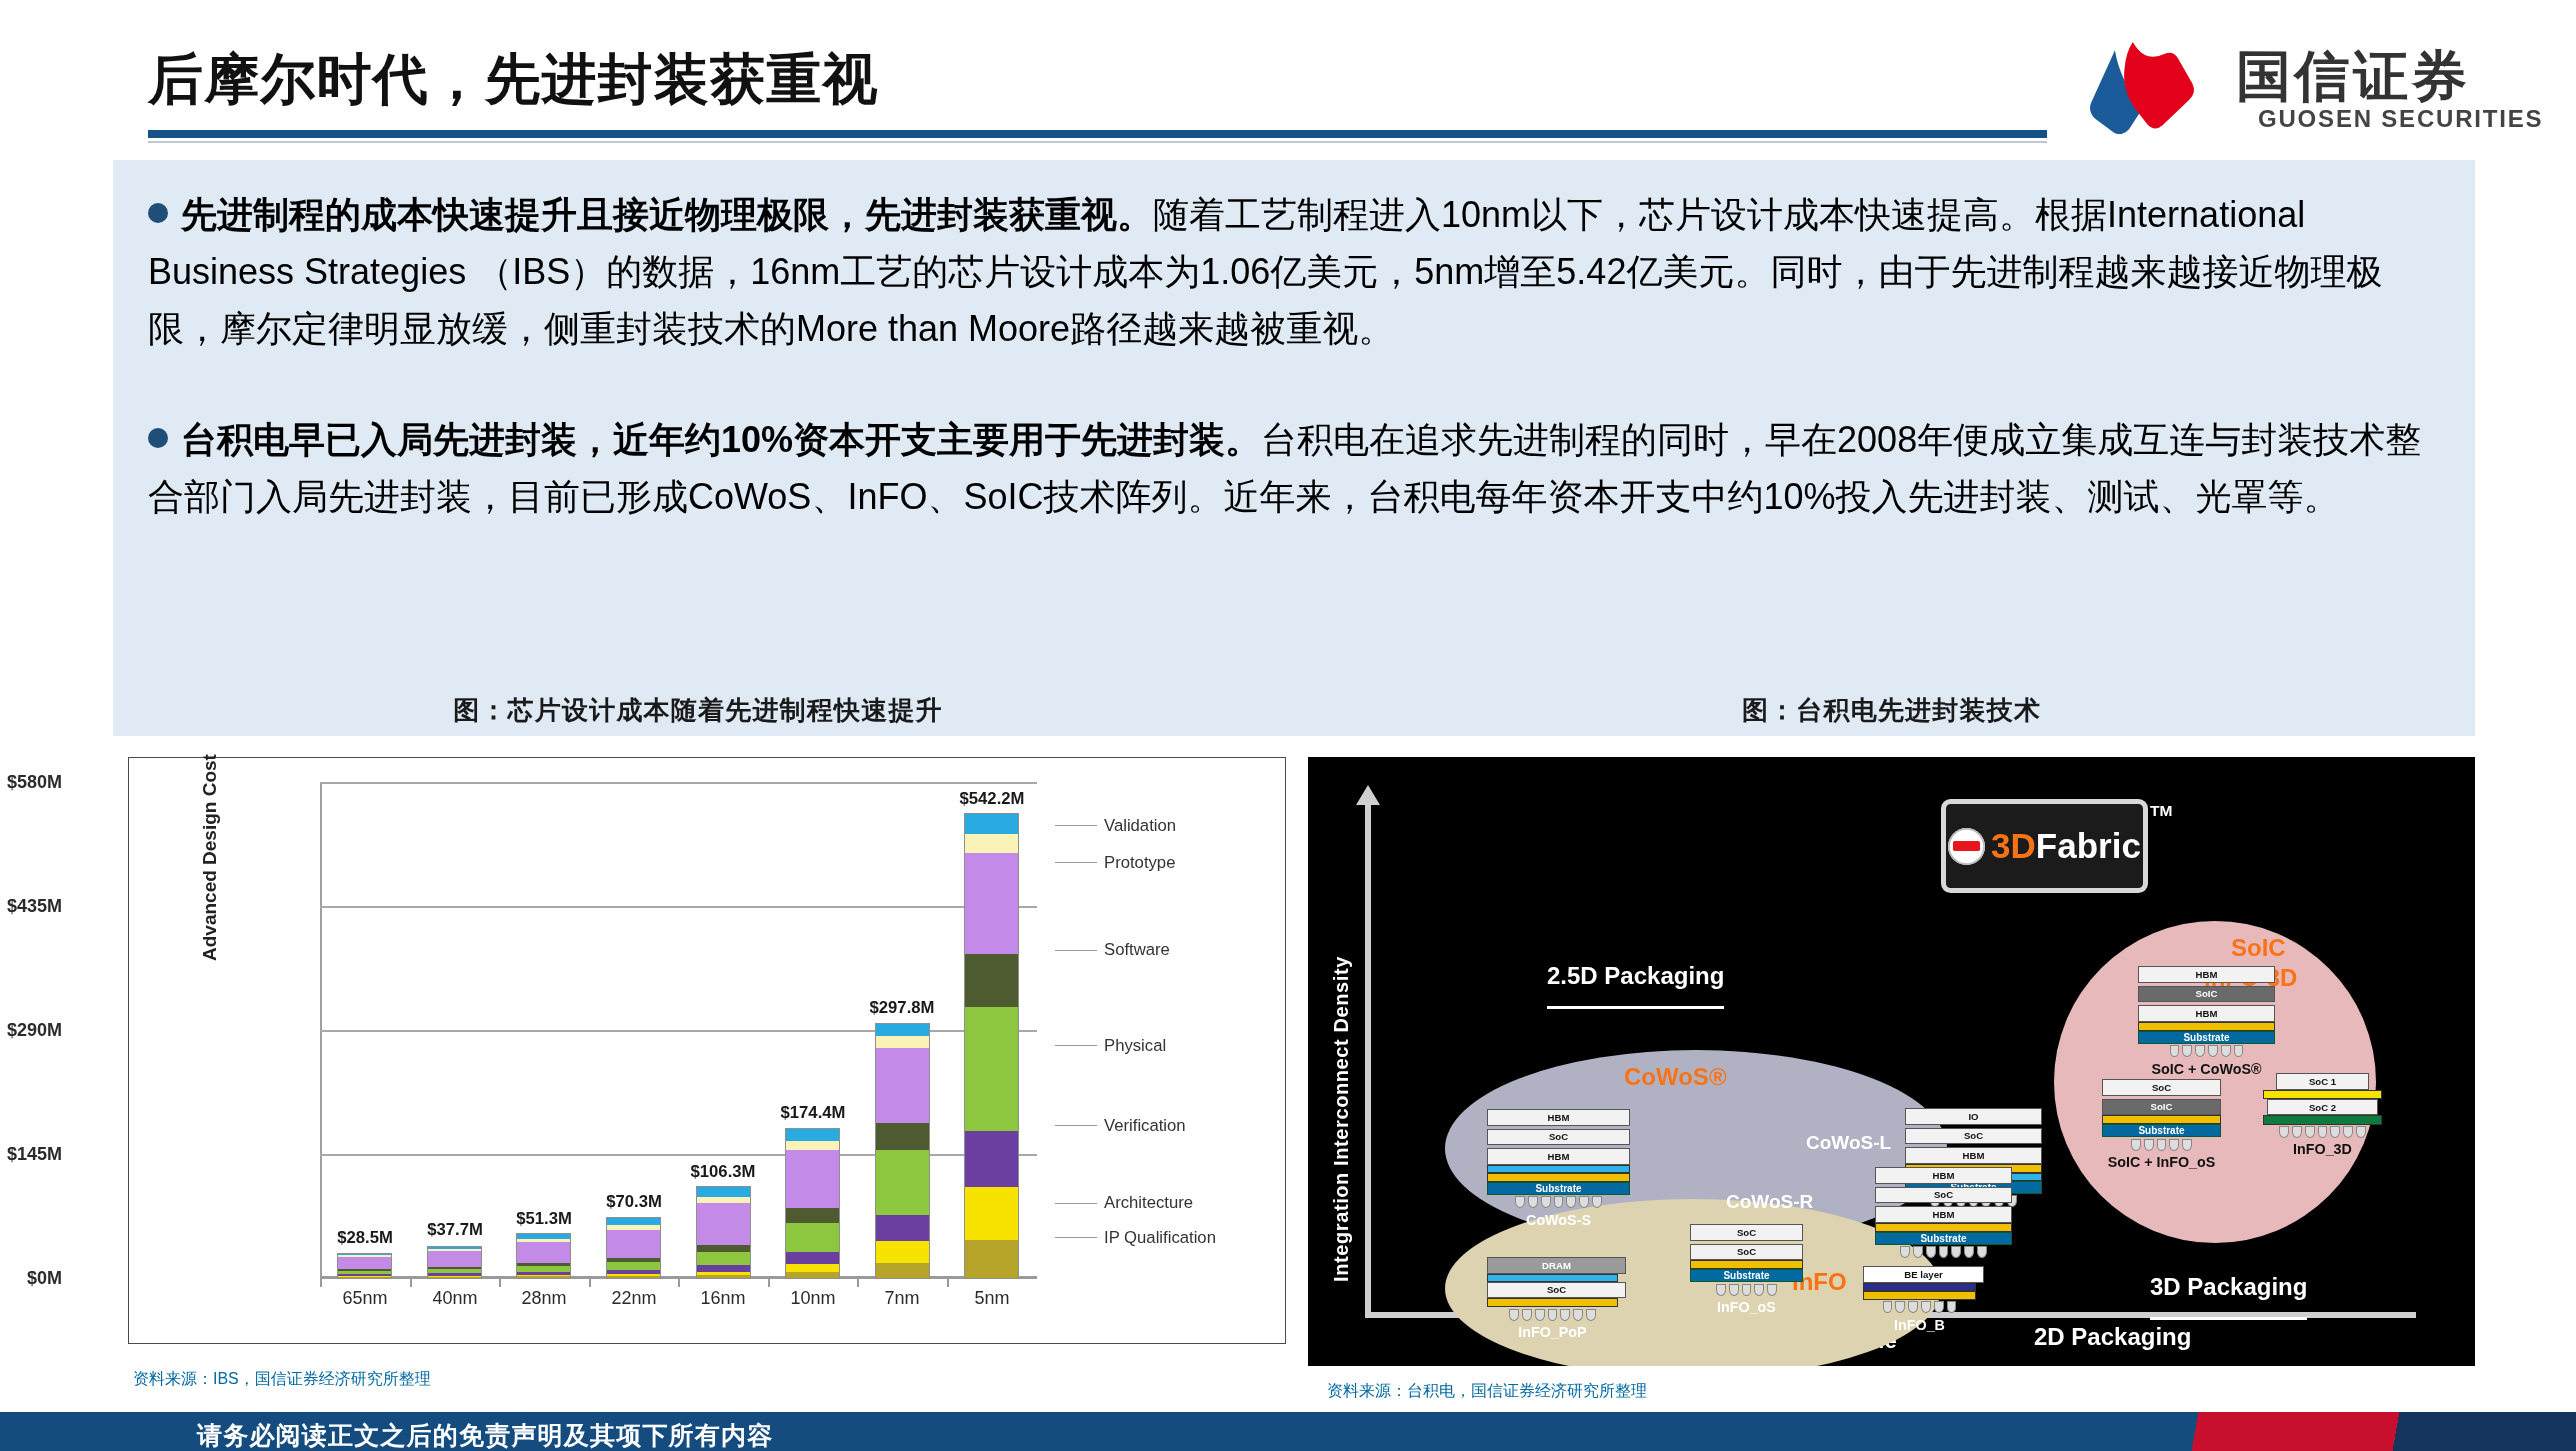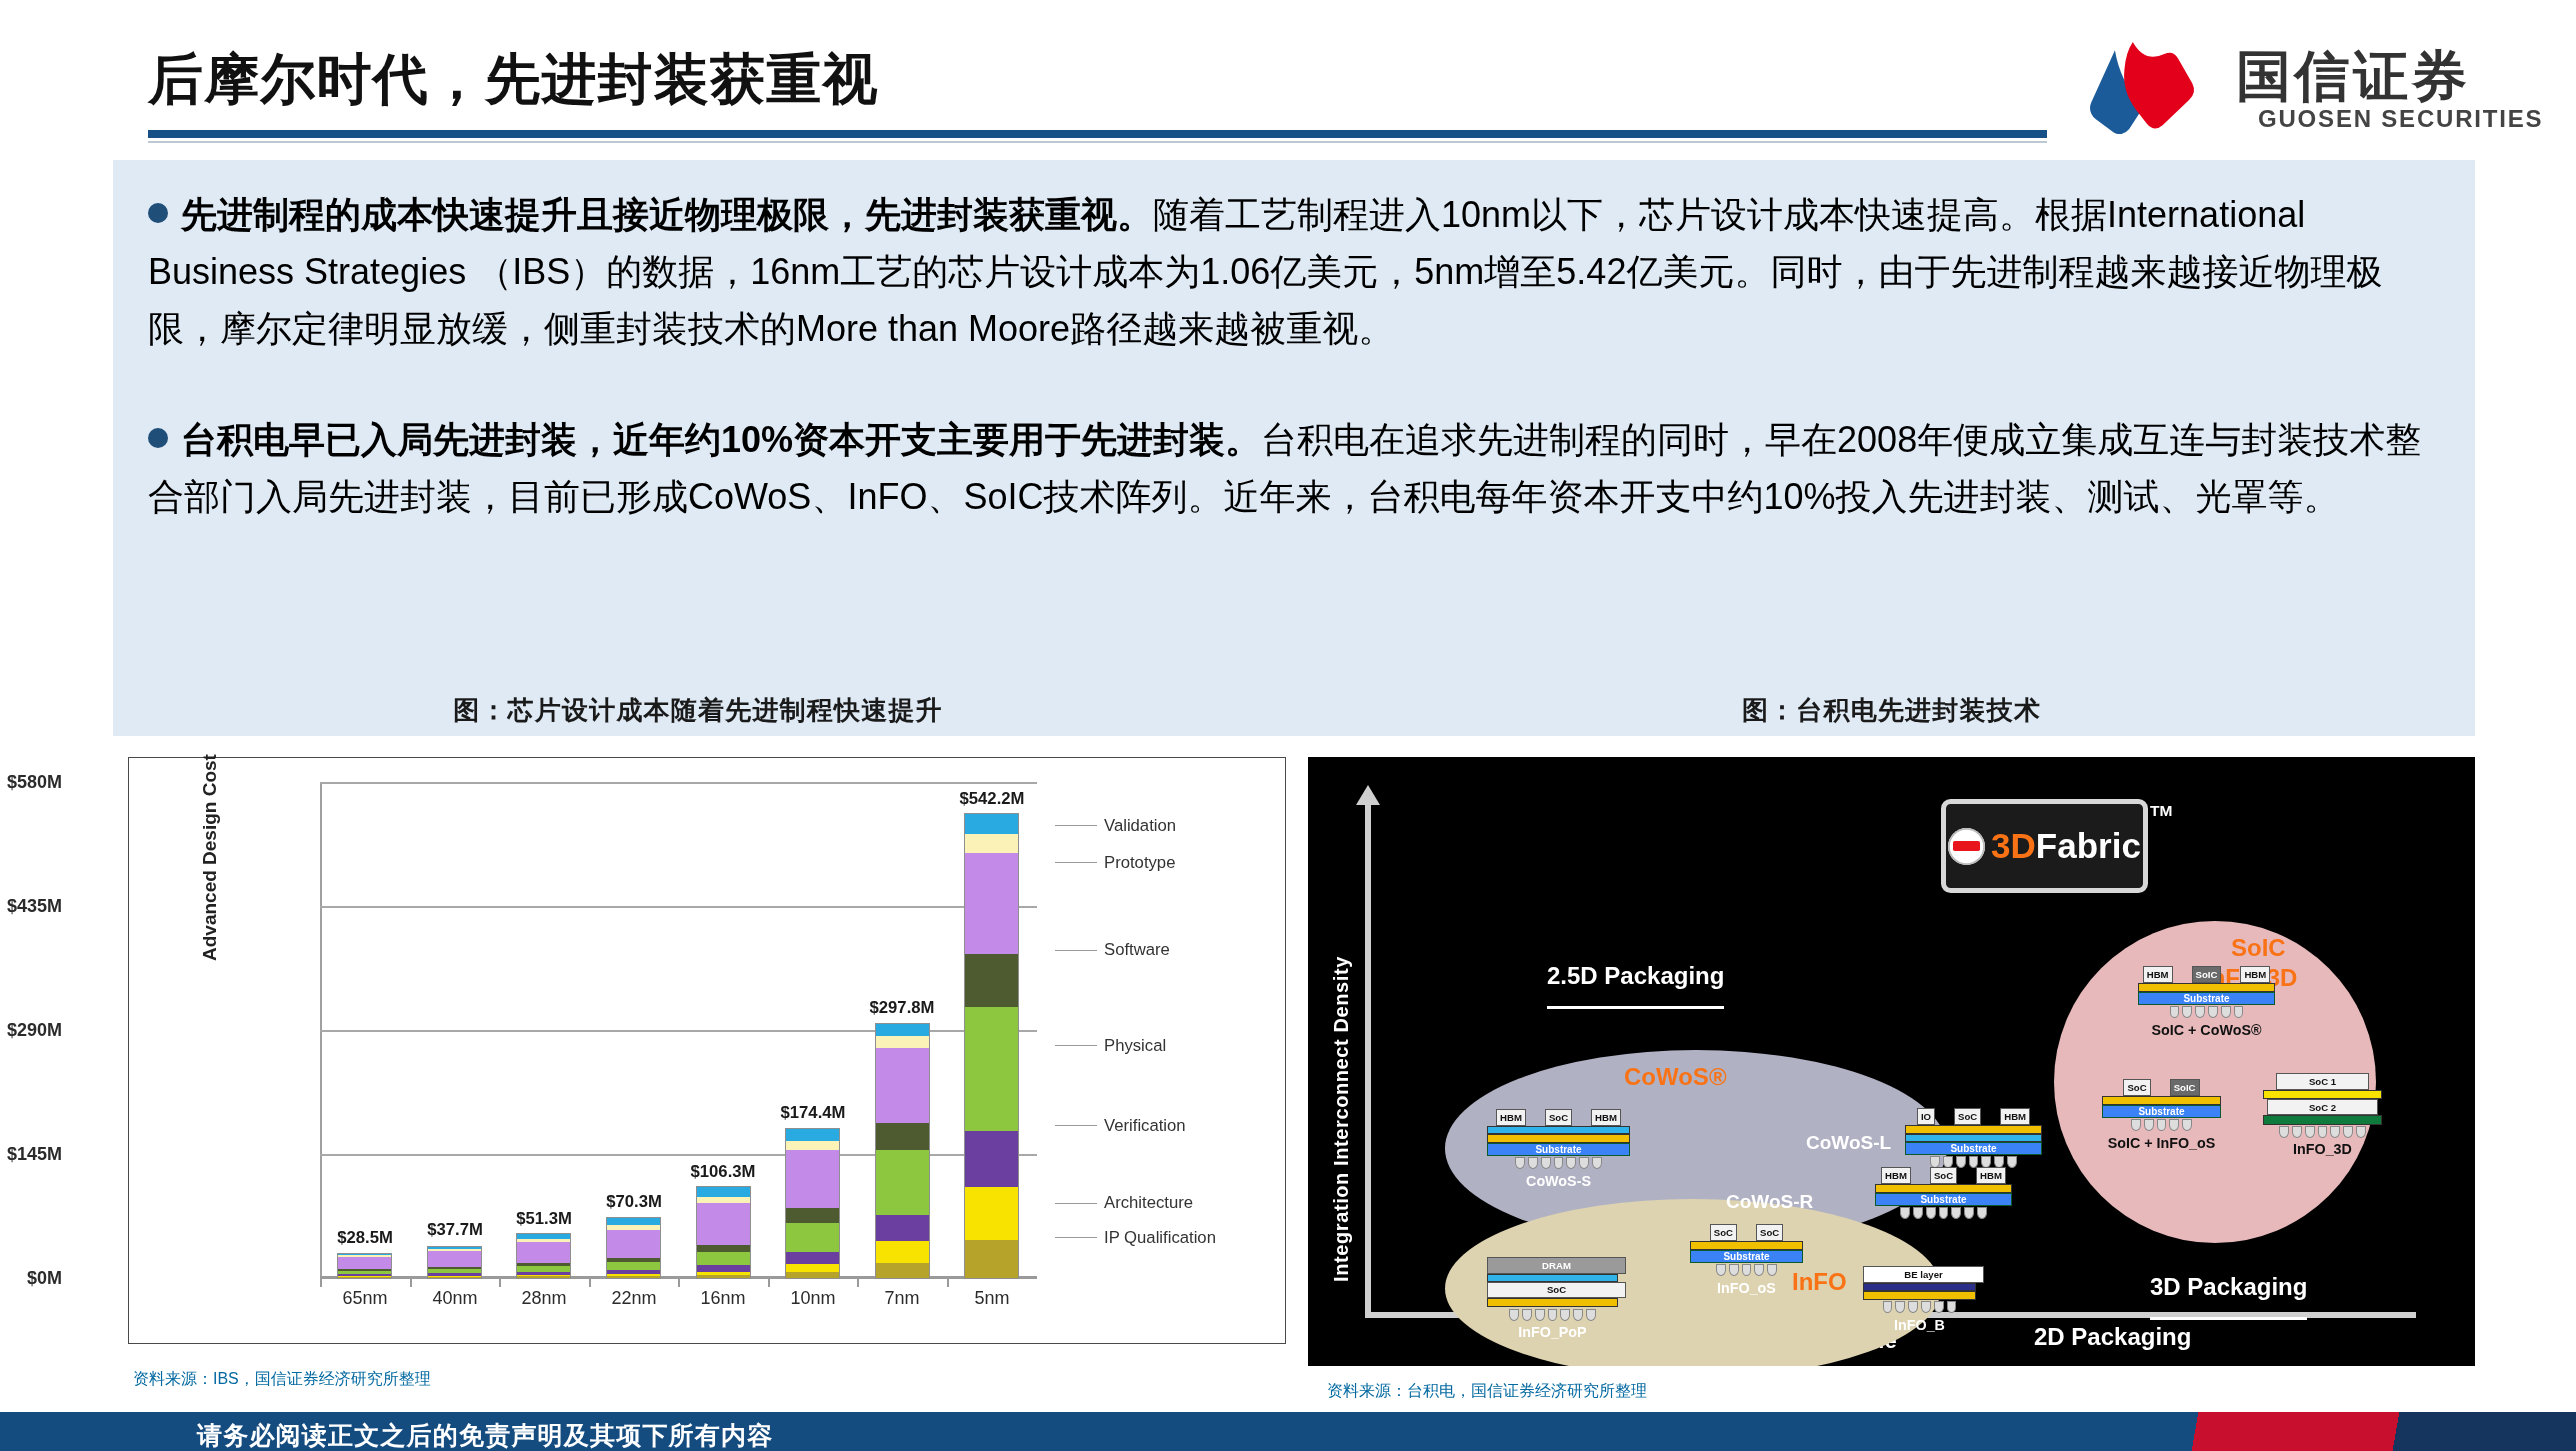--- a/index.html
+++ b/index.html
@@ -76,25 +76,25 @@
   .r{color:#f97316;}
   .underline-t{border-bottom:3px solid #fff;padding-bottom:16px;margin-top:44px;}
   .logobox{position:absolute;left:633px;top:42px;width:197px;height:84px;background:#1b1b1b;
       border:5.4px solid #d8d8d8;border-radius:9.6px;display:flex;align-items:center;justify-content:center;}
   .tsmc-o{width:37px;height:37px;border-radius:50%;background:#ffffff;position:relative;margin-right:6px;
       box-shadow:inset 0 0 0 1.8px #bbb;}
   .tsmc-o:after{content:"";position:absolute;left:4.8px;top:13px;width:27.5px;height:10.7px;background:#e8151c;border-radius:1.8px;}
   .fab3d{font-size:35px;font-weight:bold;}
   
   .pkg{position:absolute;}
-  .pkg .dies{display:flex;gap:19px;justify-content:center;}
+  .pkg .dies{display:flex;gap:3px;justify-content:center;flex-direction:column;}
   .pkg .die{background:#f2f2f2;border:1.2px solid #555;font-size:9.6px;color:#111;text-align:center;padding:1.8px 3px;font-weight:bold;}
   .pkg .interp{height:7.2px;background:#f0c000;border:1.2px solid #333;}
   .pkg .interp2{height:6px;background:#2fb3e8;border:1.2px solid #333;}
-  .pkg .sub{background:#3b82f6;color:#fff;font-size:10px;font-weight:bold;text-align:center;border:1.2px solid #0a5a2c;}
+  .pkg .sub{background:#0369a1;color:#fff;font-size:10px;font-weight:bold;text-align:center;border:1.2px solid #0a5a2c;}
   .pkg .balls{display:flex;gap:3px;justify-content:center;margin-top:1.2px;}
   .pkg .ball{width:7.8px;height:10px;border-radius:0 0 50% 50%;background:#ddd;border:0.6px solid #888;}
   .pkg .cap{font-size:14.3px;font-weight:bold;color:#111;text-align:center;margin-top:3.6px;white-space:nowrap;}
   .pkg .capw{color:#fff;}
 </style>
 </head>
 <body>
 
 <div class="slide">
 

